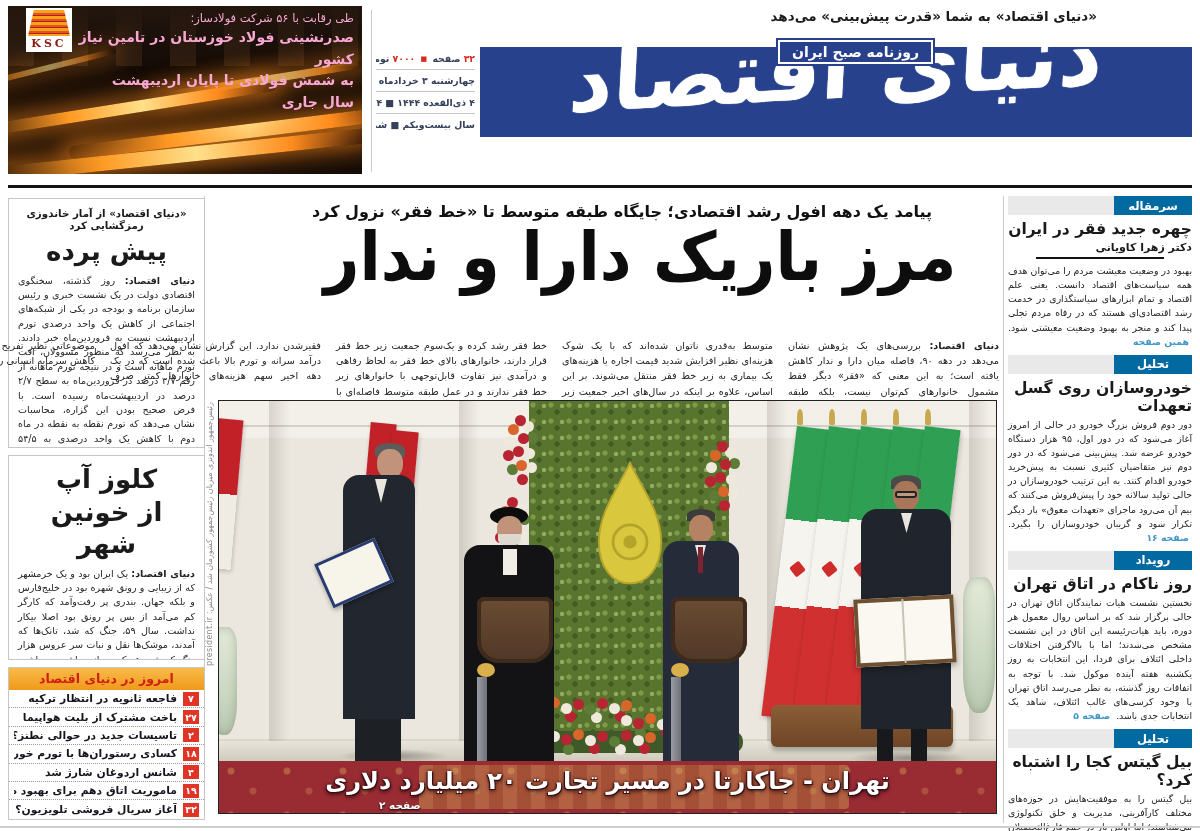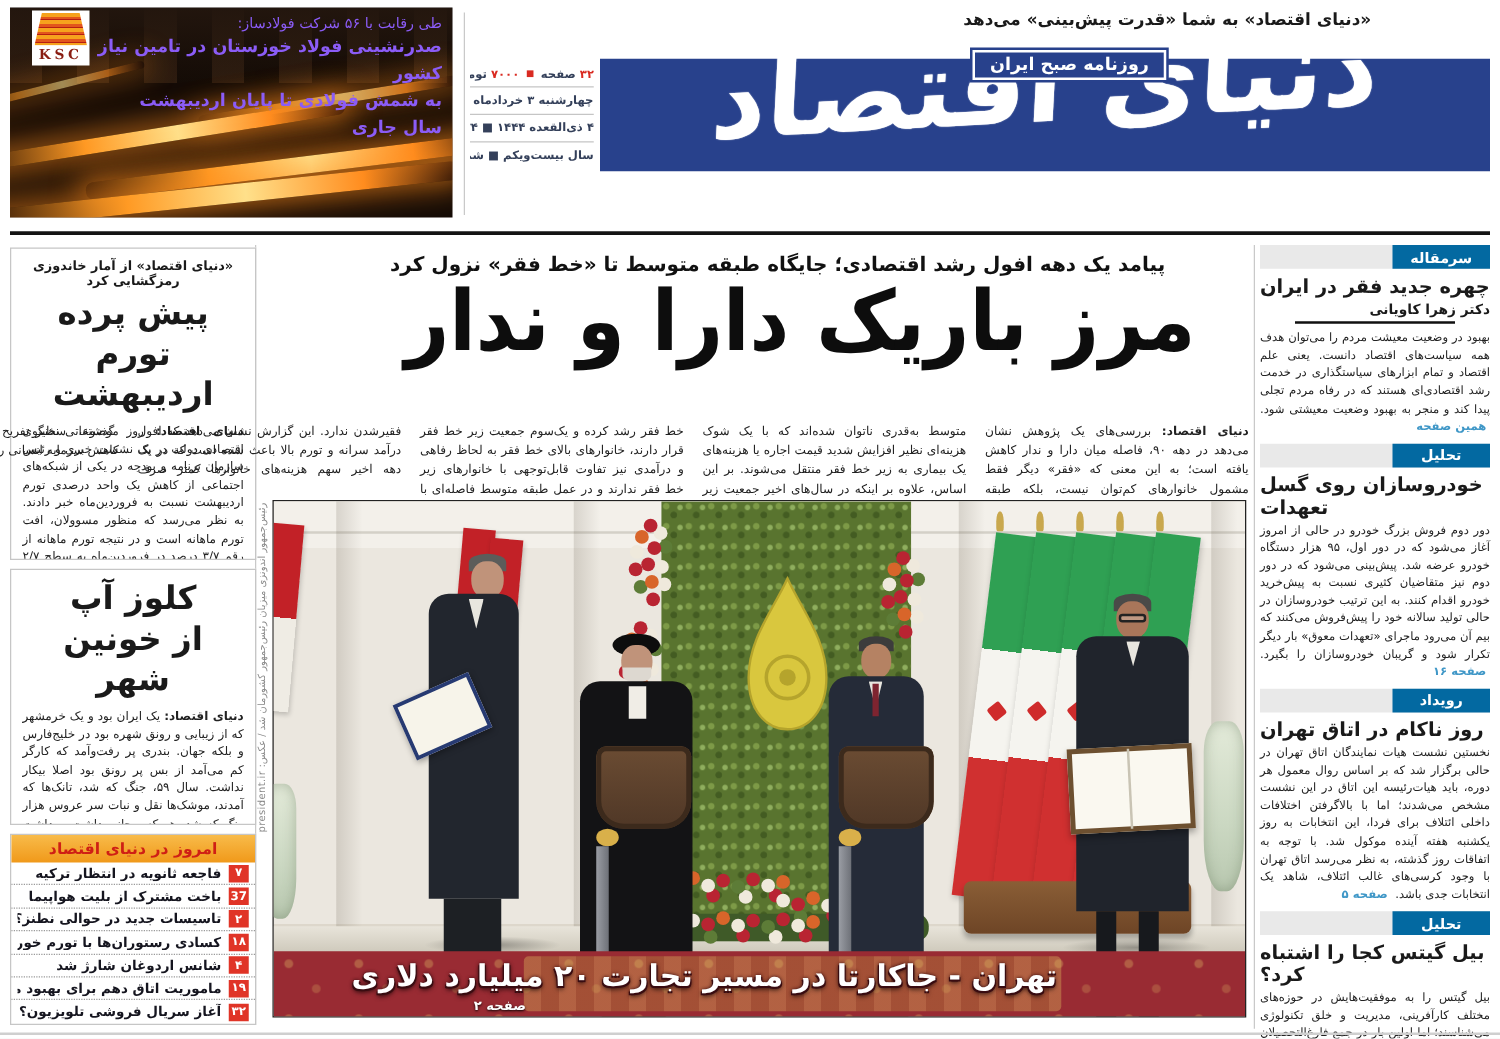--- a/index.html
+++ b/index.html
@@ -23,21 +23,21 @@
   .gb5{left:-40px;top:60px;width:150px;height:6px;opacity:.6;transform:rotate(-14deg);}
   .machin{position:absolute;left:0;top:0;width:354px;height:60px;
       background:linear-gradient(180deg,rgba(35,22,14,.95),rgba(35,22,14,0)),
                  repeating-linear-gradient(90deg,rgba(70,45,25,.5) 0 26px,rgba(20,12,6,.6) 26px 54px);}
   .ksc{position:absolute;left:18px;top:2px;width:46px;height:44px;background:#fff;padding:2px;}
   .ksc-stripes{width:100%;height:26px;
       background:repeating-linear-gradient(180deg,#f6a21d 0 3px,#e2551c 3px 5px,#b71d12 5px 6px);
       clip-path:polygon(14% 0,86% 0,100% 100%,0 100%);}
   .ksc-text{font-family:"DejaVu Serif",serif;font-size:11px;font-weight:bold;color:#8a1d12;
       text-align:center;letter-spacing:3px;line-height:15px;}
-  .ad-text{position:absolute;right:8px;top:5px;width:278px;text-align:right;color:#8b5cf6;}
+  .ad-text{position:absolute;right:8px;top:5px;width:278px;text-align:right;color:#f9a8d4;}
   .ad-kicker{font-size:11.5px;margin-bottom:2px;}
   .ad-line{font-size:14px;font-weight:800;line-height:1.55;}
 
   
   .dates{position:absolute;left:376px;top:48px;width:99px;}
   .drow{height:22px;line-height:22px;border-bottom:1px solid #c5c5c5;font-size:9.3px;font-weight:bold;
         color:#34405a;text-align:left;direction:rtl;white-space:nowrap;overflow:hidden;}
   .drow:last-child{border-bottom:none;}
   .bullet{font-size:7px;vertical-align:1px;padding:0 2px;}
 
@@ -129,32 +129,32 @@
   .podium .pbase{left:12px;top:164px;width:60px;height:36px;border-radius:50% 50% 10px 10px;
       background:linear-gradient(180deg,#6b4c33,#402c1d);}
   .pshadow{position:absolute;height:14px;border-radius:50%;
       background:radial-gradient(ellipse at center,rgba(0,0,0,.30),transparent 70%);}
   .carpet{position:absolute;left:0;top:360px;width:100%;height:54px;background:#992b33;
       background-image:radial-gradient(circle at 12px 10px,rgba(222,186,100,.35) 3px,transparent 4px),
                        radial-gradient(circle at 34px 30px,rgba(222,186,100,.25) 3px,transparent 4px);
       background-size:56px 44px;}
   .runner{position:absolute;left:200px;top:364px;width:430px;height:44px;opacity:.4;border-radius:4px;
       background:repeating-linear-gradient(90deg,#d9b35a 0 14px,#b3873a 14px 28px);}
-  .cap{position:absolute;left:8%;right:8%;top:366px;text-align:left;direction:rtl;color:#fff;
+  .cap{position:absolute;left:8%;right:8%;top:366px;text-align:center;direction:rtl;color:#fff;
        font-size:24px;font-weight:900;letter-spacing:-.5px;
        text-shadow:0 0 3px #3a0d12,1px 1px 0 #3a0d12,-1px 1px 0 #3a0d12,0 2px 4px rgba(0,0,0,.8);}
   .capref{position:absolute;left:160px;top:398px;direction:rtl;color:#fff;font-size:10.5px;
        font-weight:bold;text-shadow:0 1px 2px #000;}
 
   
   .rightcol{position:absolute;left:1008px;top:196px;width:184px;}
   .tagbar{position:relative;height:19px;background:#e9e9e9;margin-bottom:5px;}
   .tag{position:absolute;right:0;top:0;bottom:0;width:78px;background:#0369a1;color:#fff;
        font-size:11.5px;font-weight:bold;display:flex;align-items:center;justify-content:center;}
-  .s-title{font-size:15.5px;font-weight:900;text-align:left;margin:2px 0 3px;letter-spacing:-.4px;}
+  .s-title{font-size:15.5px;font-weight:900;text-align:right;margin:2px 0 3px;letter-spacing:-.4px;}
   .s-author{font-size:11px;font-weight:bold;text-align:right;margin-bottom:3px;}
   .authrule{width:128px;height:2px;background:#111;margin:0 auto 5px;}
   .s-body{font-size:9.3px;line-height:1.52;text-align:justify;color:#222;margin:0 0 6px;}
 </style>
 </head>
 <body>
 
 <div class="page">
 
   <div class="ad">
@@ -200,38 +200,37 @@
 
   <div class="toprule"></div>
   <div class="vdiv" style="left:204px;top:196px;height:624px"></div>
   <div class="vdiv" style="left:1003px;top:196px;height:627px"></div>
 
   <div class="leftcol">
 
     <div class="box box-a1">
       <div class="a-kicker">«دنیای اقتصاد» از آمار خاندوزی رمزگشایی کرد</div>
       <div class="a-title">پیش پرده</div>
-      <div class="a-title">تورم اردیبهشت</div>
       <p class="a-body"><b>دنیای اقتصاد:</b> <span>روز گذشته، سخنگوی اقتصادی دولت در یک نشست خبری و رئیس سازمان برنامه و بودجه در یکی از شبکه‌های اجتماعی از کاهش یک واحد درصدی تورم اردیبهشت نسبت به فروردین‌ماه خبر دادند. به نظر می‌رسد که منظور مسوولان، افت تورم ماهانه است و در نتیجه تورم ماهانه از رقم ۳/۷ درصد در فروردین‌ماه به سطح ۲/۷ درصد در اردیبهشت‌ماه رسیده است. با فرض صحیح بودن این گزاره، محاسبات نشان می‌دهد که تورم نقطه به نقطه در ماه دوم با کاهش یک واحد درصدی به ۵۴/۵ درصد رسیده و نرخ تورم متوسط سطح ۴۹/۱ درصد را به ثبت رسانده است.</span> </p>
     </div>
 
     <div class="box box-a2">
       <div class="a-title">کلوز آپ</div>
       <div class="a-title">از خونین شهر</div>
       <p class="a-body"><b>دنیای اقتصاد:</b> <span>یک ایران بود و یک خرمشهر که از زیبایی و رونق شهره بود در خلیج‌فارس و بلکه جهان. بندری پر رفت‌وآمد که کارگر کم می‌آمد از بس پر رونق بود اصلا بیکار نداشت. سال ۵۹، جنگ که شد، تانک‌ها که آمدند، موشک‌ها نقل و نبات سر عروس هزار رنگ که شد، هر کس جانی داشت، برداشت و برد به شهر که تصرف شد. ۱۸ ماه دست عراق ماند و هر چه را که بود با خاک یکسان کردند. وقت آزادی به تاریخ سوم خرداد ۱۳۶۱، دیگر فرمانده محمد جهان‌آرا نبود که خونین‌شهر آزاد را ببیند.</span> </p>
     </div>
 
     <div class="box box-today">
       <div class="t-head">امروز در دنیای اقتصاد</div>
       <div class="t-item">
         <span class="t-num">۷</span>
         <span class="t-txt">فاجعه ثانویه در انتظار ترکیه</span>
       </div>
       <div class="t-item">
-        <span class="t-num">37</span>
+        <span class="t-num">۲۷</span>
         <span class="t-txt">باخت مشترک از بلیت هواپیما</span>
       </div>
       <div class="t-item">
         <span class="t-num">۲</span>
         <span class="t-txt">تاسیسات جدید در حوالی نطنز؟</span>
       </div>
       <div class="t-item">
         <span class="t-num">۱۸</span>
         <span class="t-txt">کسادی رستوران‌ها با تورم خوراکی‌ها</span>
       </div>

